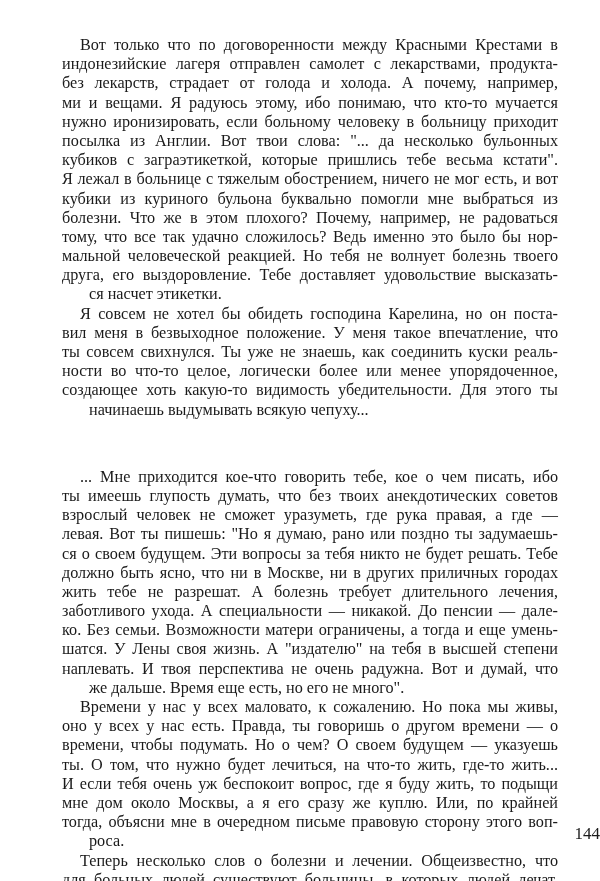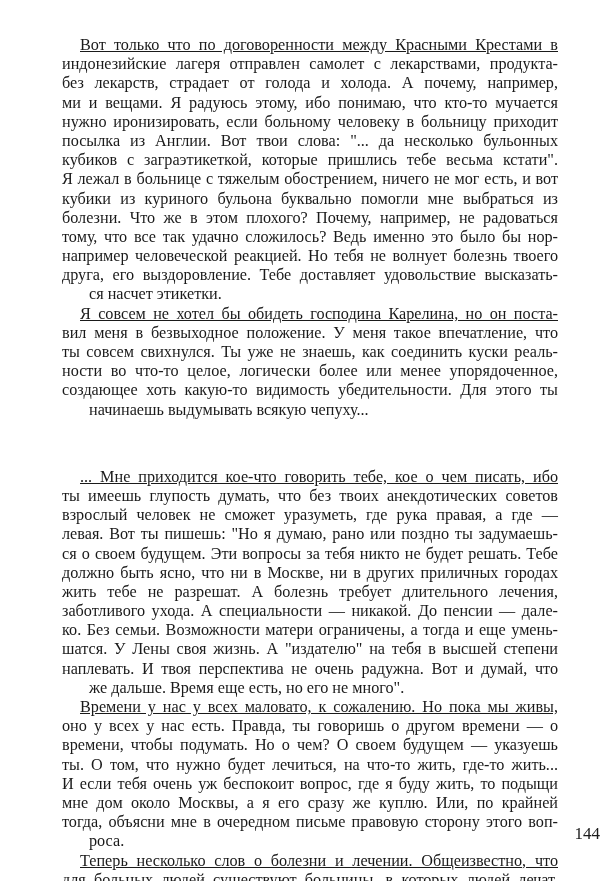--- a/index.html
+++ b/index.html
@@ -1,41 +1,41 @@
 <!DOCTYPE html>
 <html><head>
 <meta charset="utf-8">
 <style>
   html, body { margin: 0; padding: 0; background: #ffffff; }
   body { width: 600px; height: 881px; position: relative; overflow: hidden; }
   .page { position: absolute; left: 62px; top: 36px; width: 496px; font-family: "Liberation Serif", serif; font-size: 16.2px; color: #1a1a1a; }
   .line { height: 19.2px; line-height: 19.2px; white-space: nowrap; text-align: justify; text-align-last: justify; }
   .line.last { text-align-last: left; margin-left: 27px; }
-  .line.indent { padding-left: 18px; text-decoration: underline; }
+  .line.indent { padding-left: 18px; }
   .gap { height: 48px; }
   .page-number { position: absolute; left: 0; width: 600px; top: 824px; text-align: right; font-family: "Liberation Serif", serif; font-size: 17px; color: #1a1a1a; }
 </style>
 </head>
 <body>
 
 <div class="page">
   <div>
     <div>
       <div class="line indent">Вот только что по договоренности между Красными Крестами в</div>
       <div class="line">индонезийские лагеря отправлен самолет с лекарствами, продукта-</div>
       <div class="line">без лекарств, страдает от голода и холода. А почему, например,</div>
       <div class="line">ми и вещами. Я радуюсь этому, ибо понимаю, что кто-то мучается</div>
       <div class="line">нужно иронизировать, если больному человеку в больницу приходит</div>
       <div class="line">посылка из Англии. Вот твои слова: "... да несколько бульонных</div>
       <div class="line">кубиков с заграэтикеткой, которые пришлись тебе весьма кстати".</div>
       <div class="line">Я лежал в больнице с тяжелым обострением, ничего не мог есть, и вот</div>
       <div class="line">кубики из куриного бульона буквально помогли мне выбраться из</div>
       <div class="line">болезни. Что же в этом плохого? Почему, например, не радоваться</div>
       <div class="line">тому, что все так удачно сложилось? Ведь именно это было бы нор-</div>
-      <div class="line">например человеческой реакцией. Но тебя не волнует болезнь твоего</div>
+      <div class="line">мальной человеческой реакцией. Но тебя не волнует болезнь твоего</div>
       <div class="line">друга, его выздоровление. Тебе доставляет удовольствие высказать-</div>
       <div class="line last">ся насчет этикетки.</div>
     </div>
     <div>
       <div class="line indent">Я совсем не хотел бы обидеть господина Карелина, но он поста-</div>
       <div class="line">вил меня в безвыходное положение. У меня такое впечатление, что</div>
       <div class="line">ты совсем свихнулся. Ты уже не знаешь, как соединить куски реаль-</div>
       <div class="line">ности во что-то целое, логически более или менее упорядоченное,</div>
       <div class="line">создающее хоть какую-то видимость убедительности. Для этого ты</div>
       <div class="line last">начинаешь выдумывать всякую чепуху...</div>

